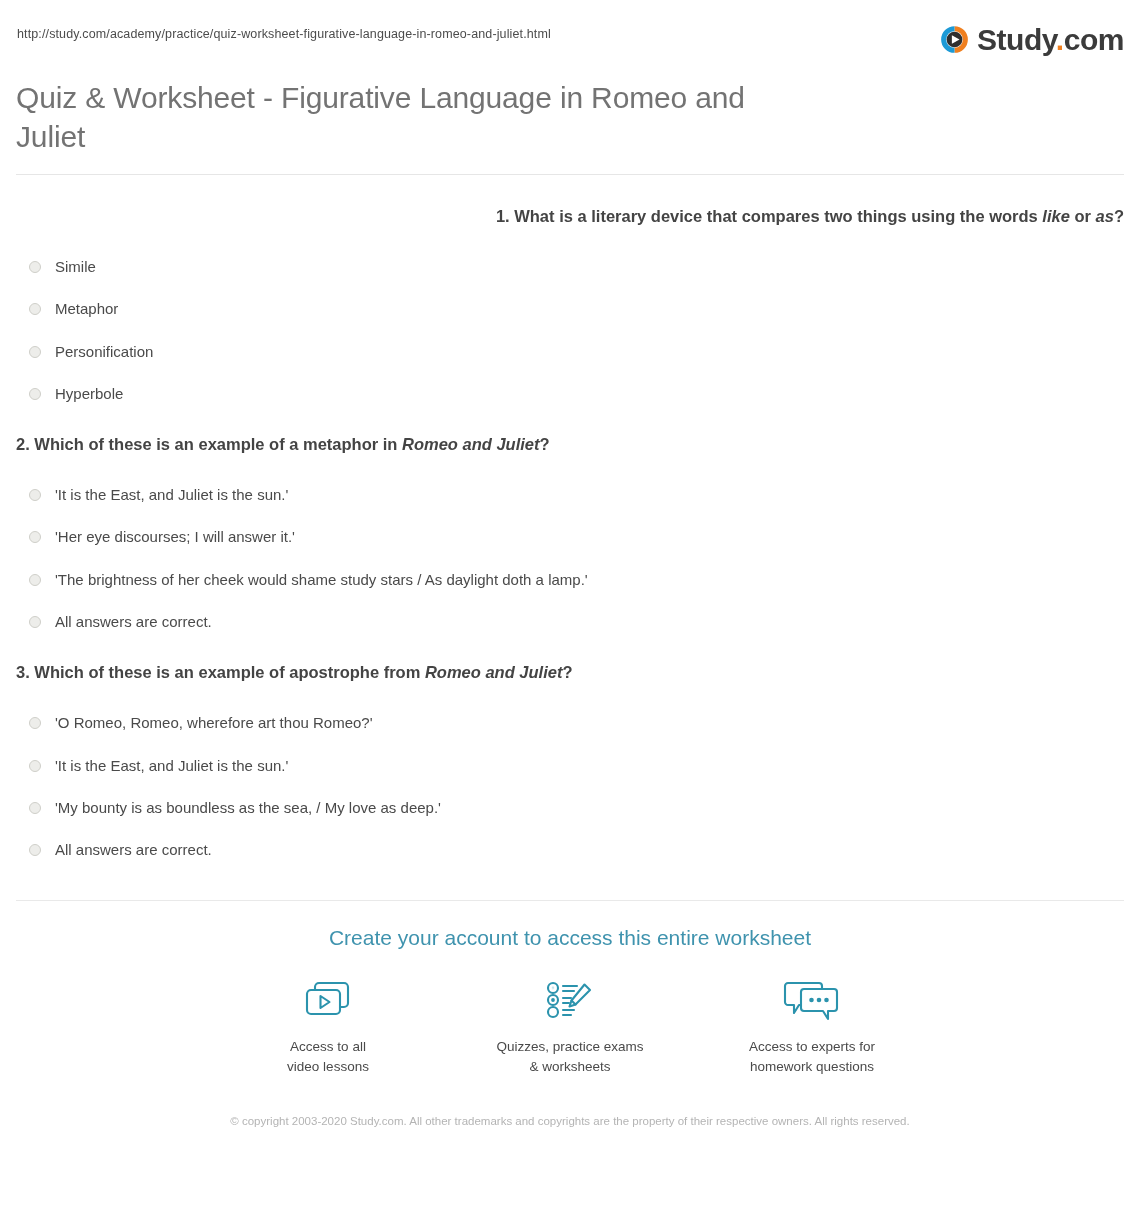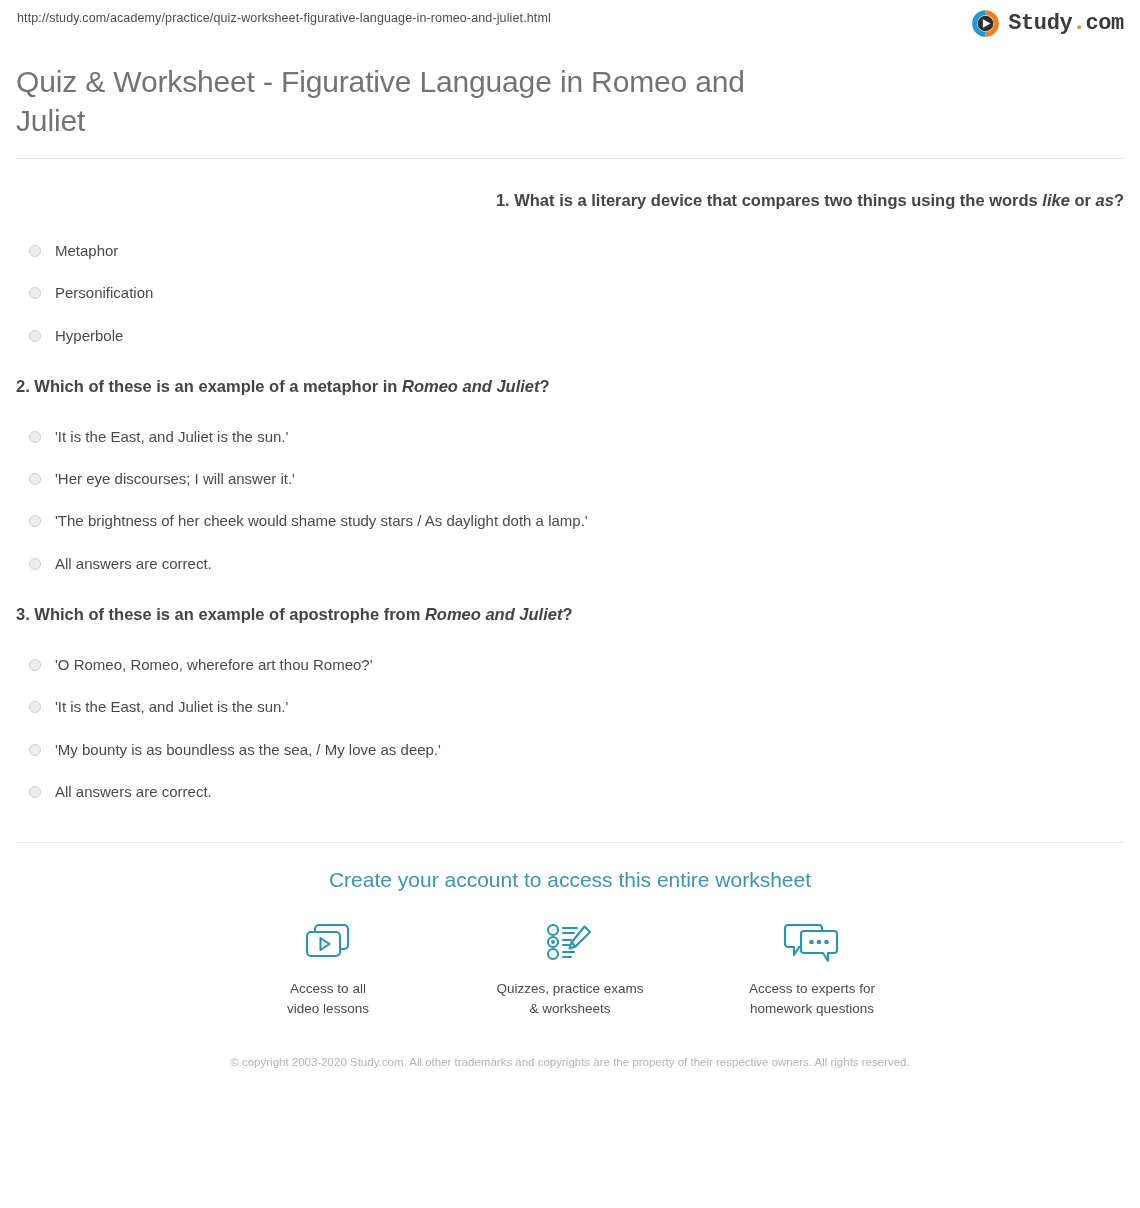--- a/index.html
+++ b/index.html
@@ -14,20 +14,21 @@
     font-family: "Liberation Sans", sans-serif;
     color: #4a4a4a;
     -webkit-font-smoothing: antialiased;
     overflow: hidden;
   }
   .page {
     position: relative;
     width: 1140px;
     height: 1192px;
     box-sizing: border-box;
+    margin-top: 16px;
   }
 
   
   .topbar {
     position: relative;
     height: 58px;
     padding: 0 16px;
   }
   .url {
     position: absolute;
@@ -46,27 +47,26 @@
     align-items: center;
     gap: 7px;
   }
   .logo-mark {
     width: 31px;
     height: 31px;
     flex: 0 0 auto;
     display: block;
   }
   .logo-word {
-    font-size: 22px;
+    font-size: 30px;
     font-weight: bold;
     letter-spacing: -0.015em;
     line-height: 1;
     color: #3b3b3b;
     white-space: nowrap;
-    font-family: Liberation Mono, monospace;
   }
   .logo-word .dot { color: #f08020; }
 
   
   .title {
     margin: 4px 16px 0 16px;
     font-size: 30px;
     line-height: 1.30;
     font-weight: normal;
     color: #737373;
@@ -198,20 +198,24 @@
     </div>
   </div>
 
   <h1 class="title">Quiz &amp; Worksheet - Figurative Language in Romeo and Juliet</h1>
   <hr class="rule">
 
   <div class="quiz" id="quiz-root">
       <div class="question">
         <div class="q-text"><span>1. What is a literary device that compares two things using the words </span><i>like</i><span> or </span><i>as</i><span>?</span></div>
         <ul class="options">
+          <li class="option">
+            <span class="radio"></span>
+            <span class="option-label">Simile</span>
+          </li>
           <li class="option">
             <span class="radio"></span>
             <span class="option-label">Metaphor</span>
           </li>
           <li class="option">
             <span class="radio"></span>
             <span class="option-label">Personification</span>
           </li>
           <li class="option">
             <span class="radio"></span>

